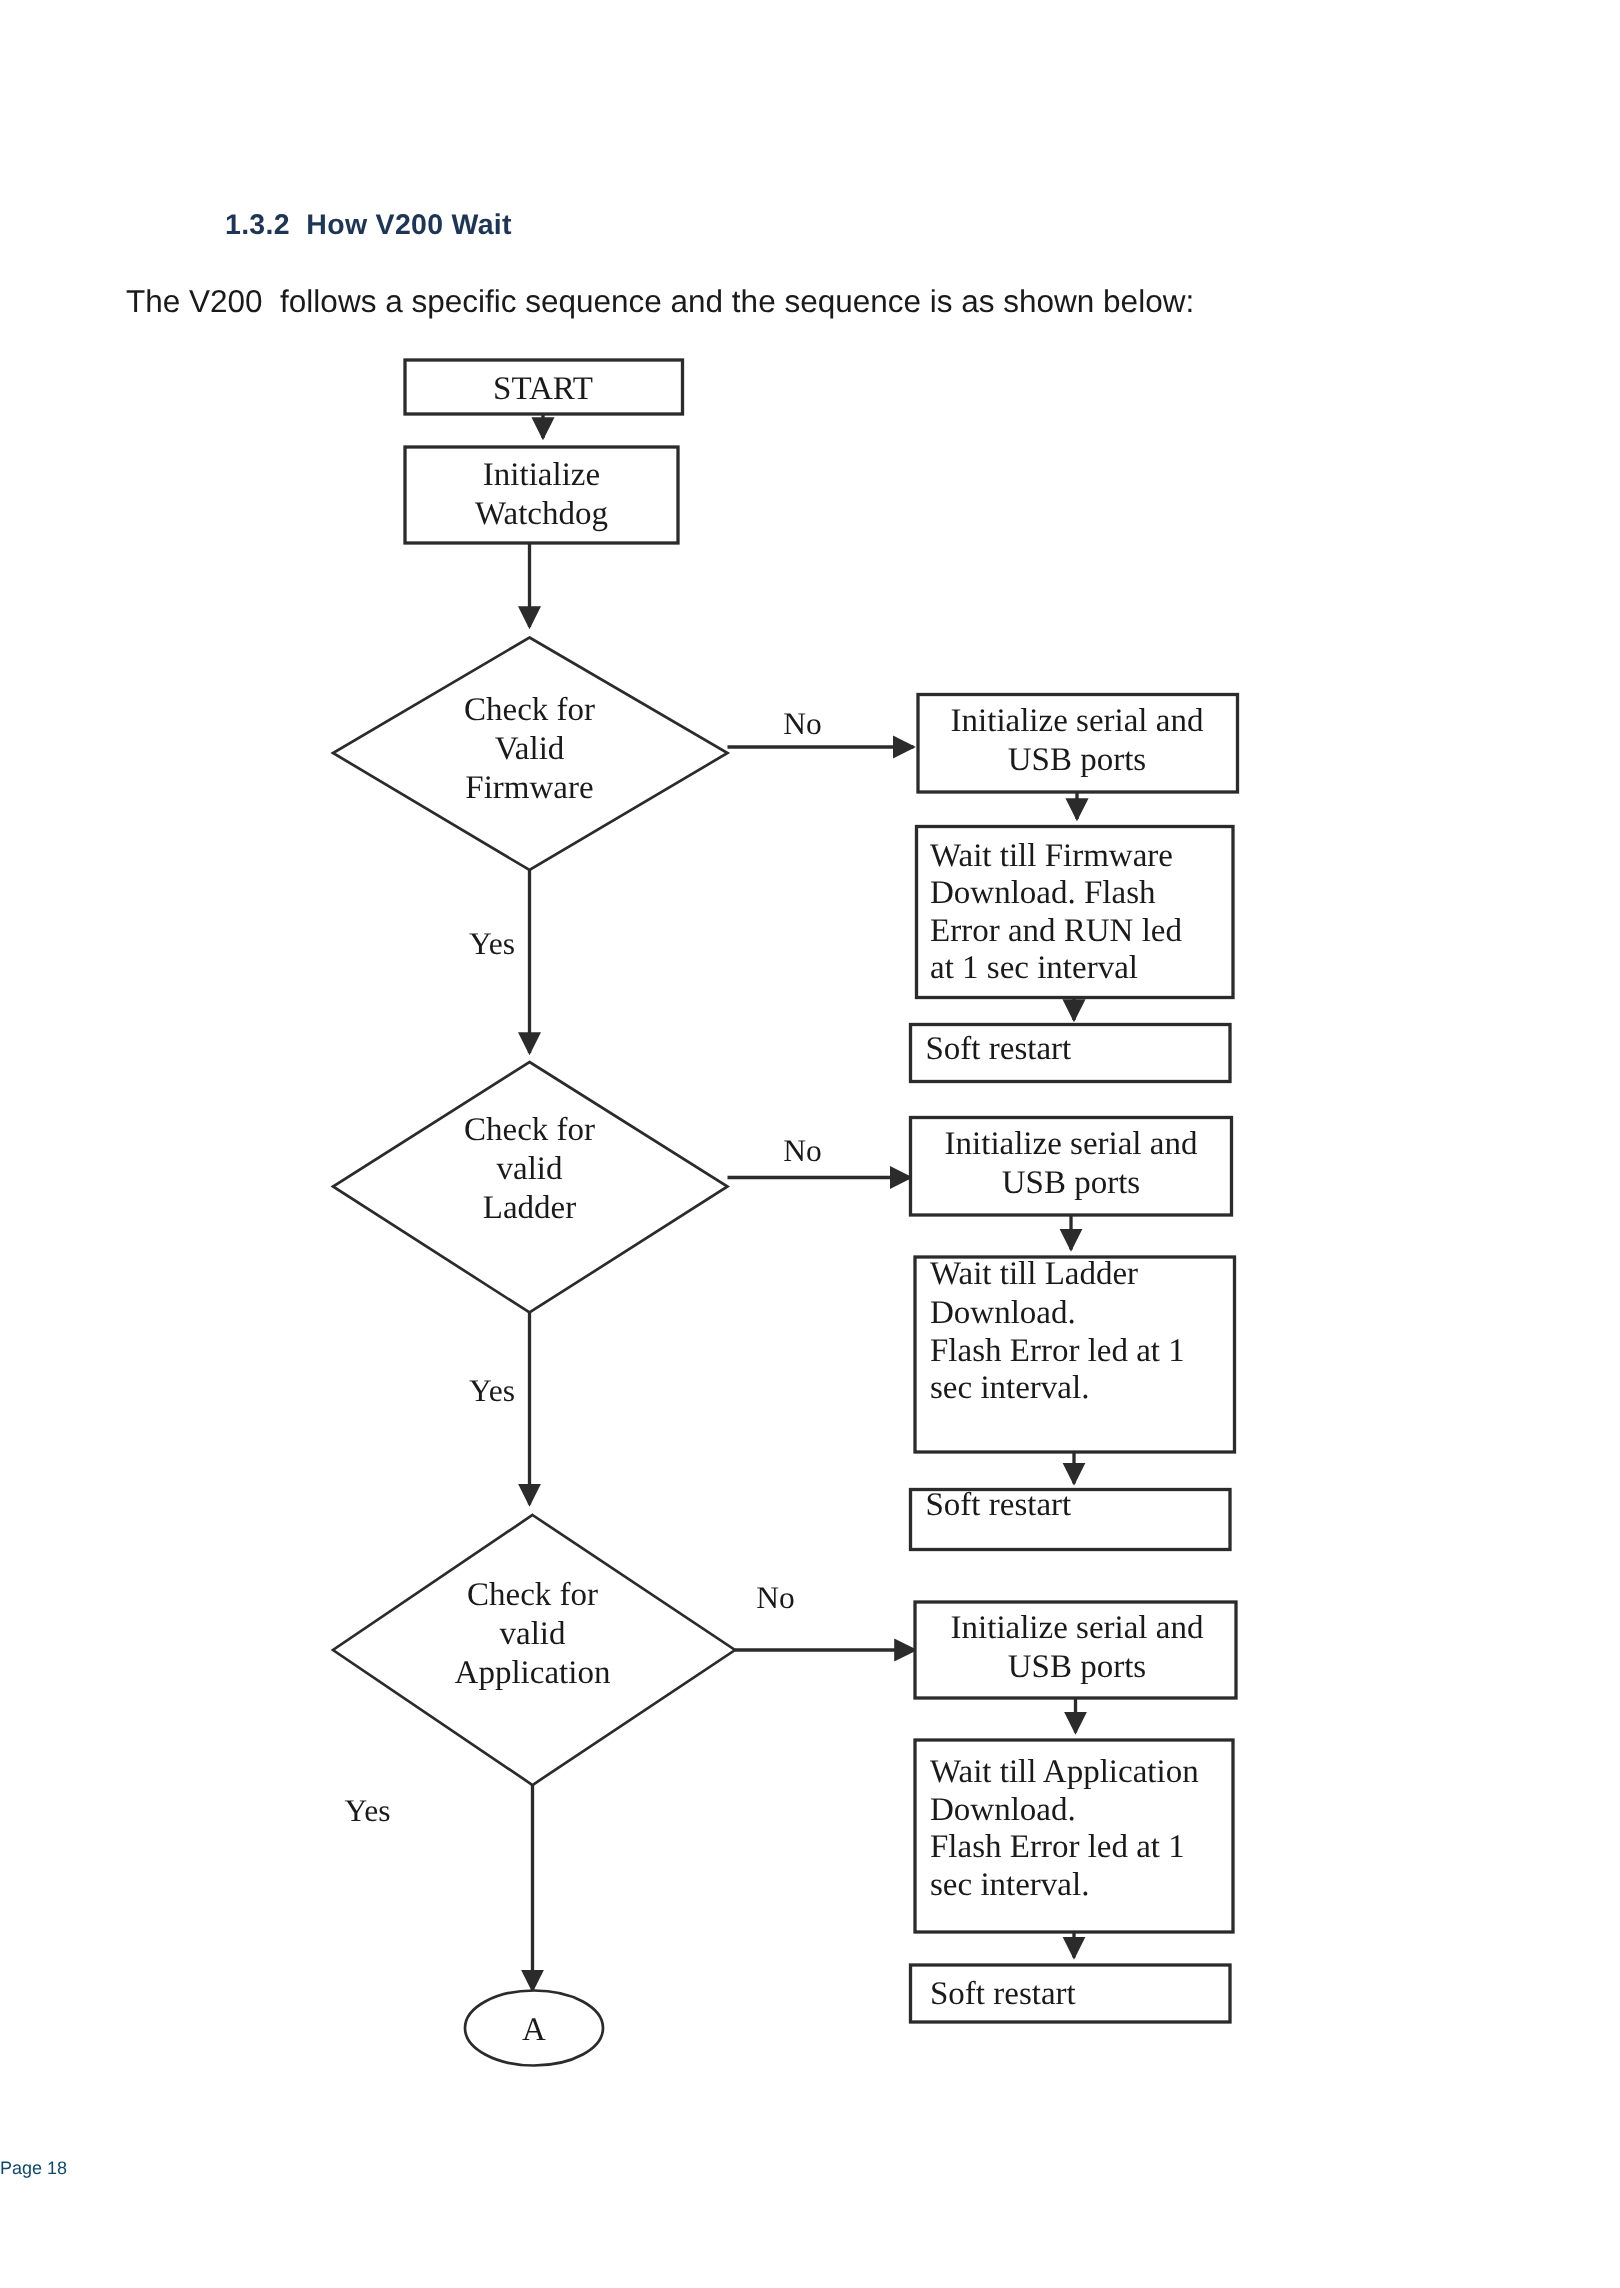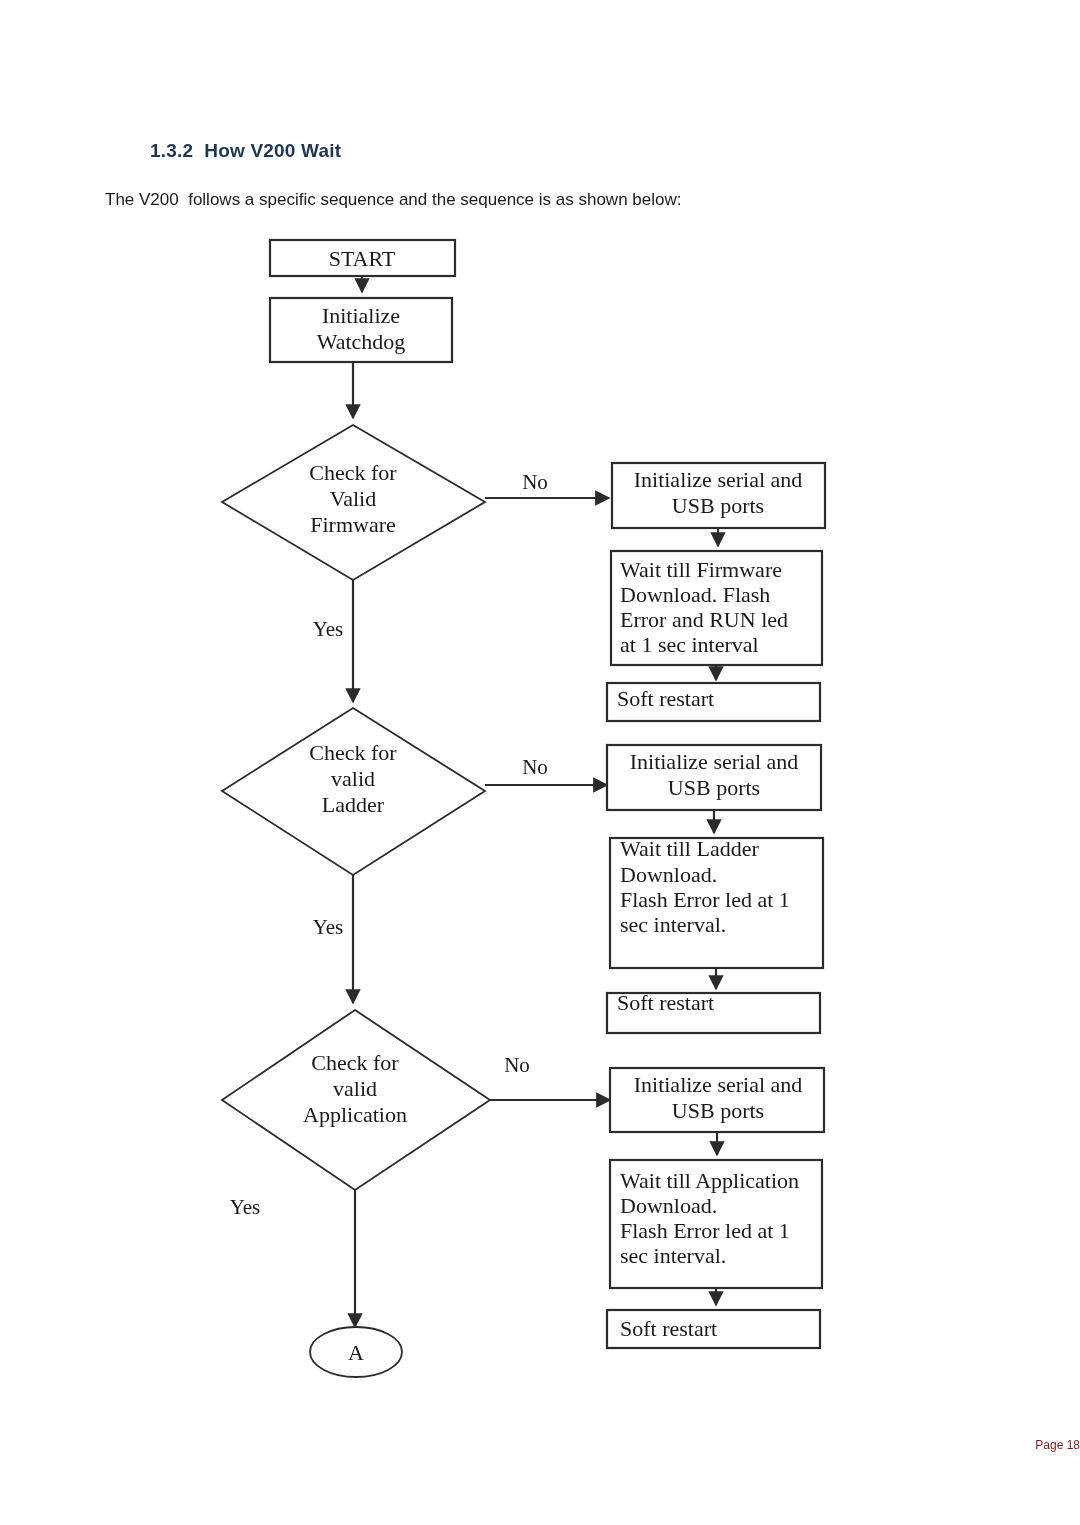--- a/index.html
+++ b/index.html
@@ -25,36 +25,36 @@
     top: 140px;
     font-family: "Liberation Sans", sans-serif;
     font-size: 19px;
     font-weight: bold;
     color: #1d3557;
     letter-spacing: 0.2px;
     white-space: pre;
   }
   .intro {
     position: absolute;
-    left: 105px;
+    left: 84px;
     top: 190px;
     font-family: "Liberation Sans", sans-serif;
-    font-size: 17px;
+    font-size: 21px;
     color: #1a1a1a;
     white-space: pre;
   }
   .footer {
     position: absolute;
     left: 0;
     right: 0;
     top: 1438px;
-    text-align: right;
+    text-align: left;
     font-family: "Liberation Sans", sans-serif;
     font-size: 12px;
-    color: #7f1d1d;
+    color: #0c4a6e;
   }
   .flow {
     position: absolute;
     left: 0;
     top: 0;
   }
   svg text {
     font-family: "Liberation Serif", serif;
     fill: #1a1a1a;
   }

